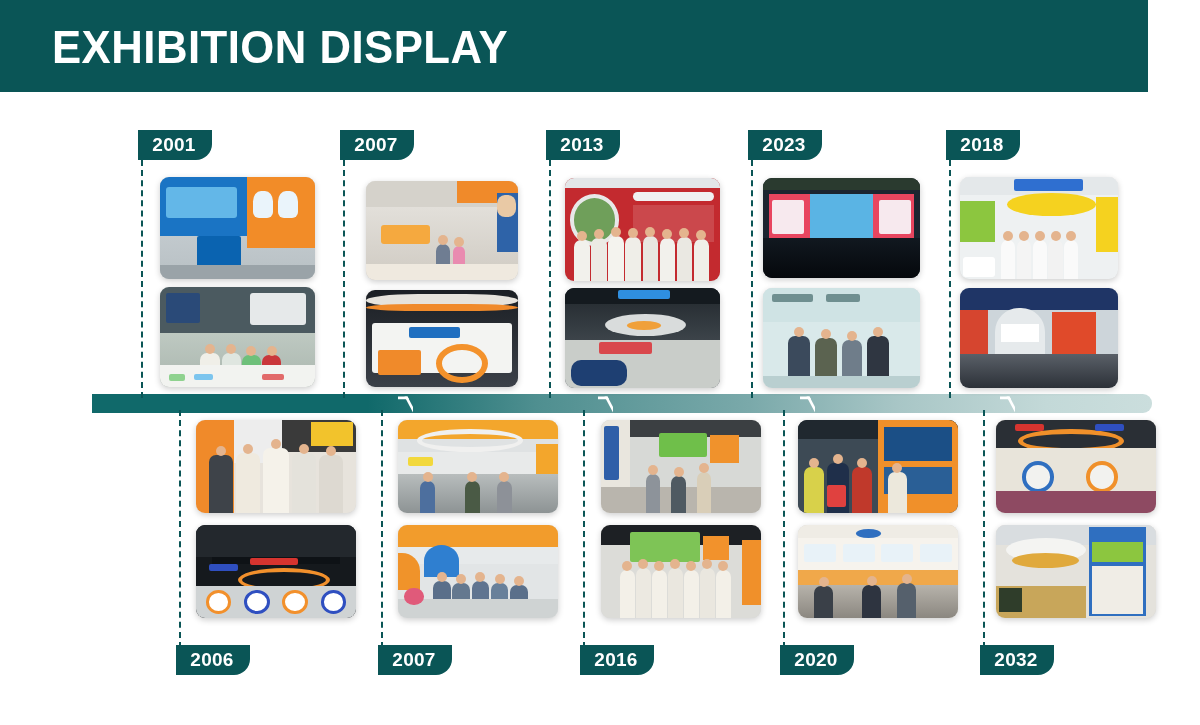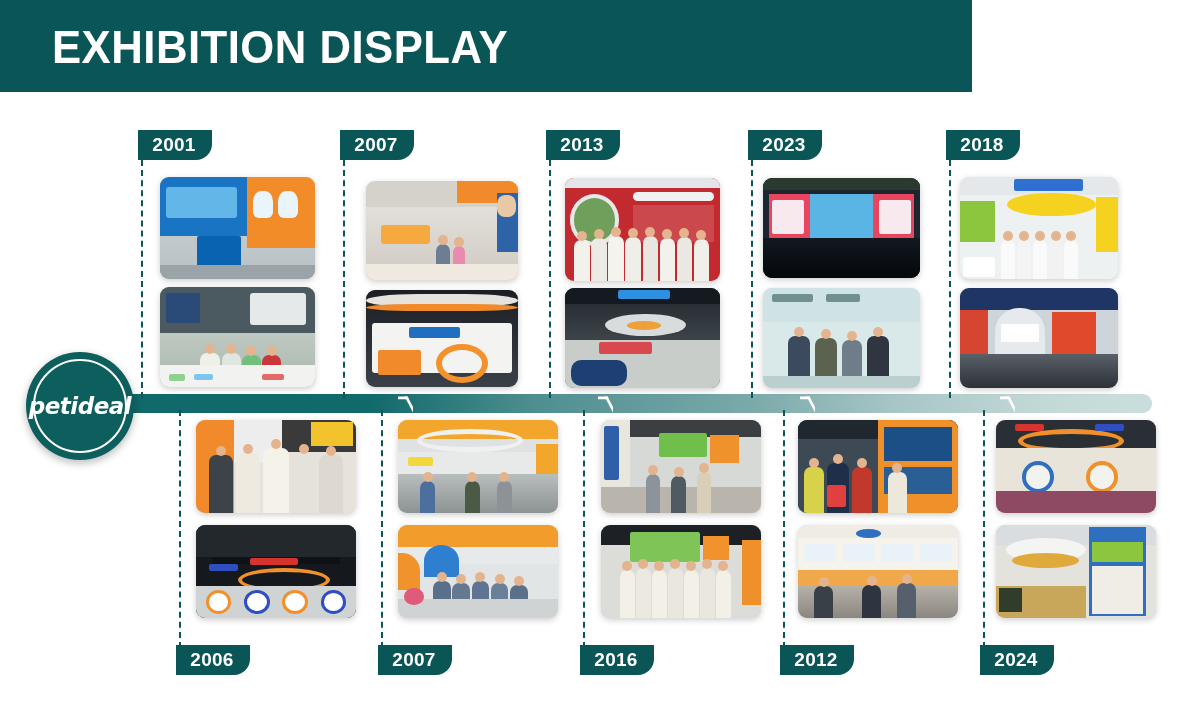--- a/index.html
+++ b/index.html
@@ -6,21 +6,21 @@
   html, body {
     width: 1200px; height: 725px;
     font-family: "Liberation Sans", sans-serif;
     background: #ffffff;
     overflow: hidden;
   }
   .page { position: relative; width: 1200px; height: 725px; background: #fff; }
 
   
   .header {
-    position: absolute; left: 0; top: 0; width: 972px; height: 92px;
+    position: absolute; left: 0; top: 0; width: 1148px; height: 92px;
     background: #0a5556;
   }
   .header-title {
     position: absolute; left: 52px; top: 50%; transform: translateY(-50%);
     color: #ffffff;
     font-size: 47px;
     font-weight: 700;
     letter-spacing: 0.5px;
     font-family: "Liberation Sans Narrow", "Liberation Sans", sans-serif;
     transform: translateY(-50%) scaleX(0.93);
@@ -111,24 +111,20 @@
 </style>
 </head>
 <body>
 
 <div class="page">
 
   <div class="header">
     <div class="header-title">EXHIBITION DISPLAY</div>
   </div>
 
-  <div class="logo">
-    <div class="logo-ring"></div>
-    <div class="logo-text">petideal</div>
-  </div>
 
   <div class="timeline-bar"></div>
   <div class="chev" style="left:398px"></div>
   <div class="chev" style="left:598px"></div>
   <div class="chev" style="left:800px"></div>
   <div class="chev" style="left:1000px"></div>
 
   <div class="dash" style="left:141px;top:160px;height:238px"></div>
   <div class="year-tag" style="left:138px;top:130px">2001</div>
   <div class="photo" style="left:160px;top:177px;width:155px;height:102px">
@@ -336,21 +332,21 @@
     <div class="person" style="left:12%;width:9%;height:52%;background:#f3f0e8"></div>
     <div class="person" style="left:22%;width:9%;height:54%;background:#ecE9e1"></div>
     <div class="person" style="left:32%;width:9%;height:52%;background:#f3f0e8"></div>
     <div class="person" style="left:42%;width:9%;height:54%;background:#eae7df"></div>
     <div class="person" style="left:52%;width:9%;height:52%;background:#f3f0e8"></div>
     <div class="person" style="left:62%;width:9%;height:54%;background:#eae7df"></div>
     <div class="person" style="left:72%;width:9%;height:52%;background:#f3f0e8"></div>
   </div>
 
   <div class="dash" style="left:783px;top:410px;height:238px"></div>
-  <div class="year-tag" style="left:780px;top:645px">2012</div>
+  <div class="year-tag" style="left:780px;top:645px">2020</div>
   <div class="photo" style="left:798px;top:420px;width:160px;height:93px">
     <div class="ph" style="background:#2f3a44"></div>
     <div class="band" style="left:0;top:0;width:100%;height:20%;background:#20282f"></div>
     <div class="band" style="left:50%;top:0;width:50%;height:100%;background:#f0902a"></div>
     <div class="band" style="left:54%;top:8%;width:42%;height:36%;background:#1b4f86"></div>
     <div class="band" style="left:54%;top:50%;width:42%;height:30%;background:#2a5f96"></div>
     <div class="band" style="left:0;top:20%;width:50%;height:80%;background:#3d4a55"></div>
     <div class="person" style="left:4%;width:12%;height:50%;background:#d8d14a"></div>
     <div class="person" style="left:18%;width:14%;height:54%;background:#1f2f4a"></div>
     <div class="person" style="left:34%;width:12%;height:50%;background:#c0392b"></div>
@@ -367,21 +363,21 @@
     <div class="band" style="left:52%;top:20%;width:20%;height:20%;background:#e8f2f8;border-radius:2px"></div>
     <div class="band" style="left:76%;top:20%;width:20%;height:20%;background:#e8f2f8;border-radius:2px"></div>
     <div class="band" style="left:0;top:48%;width:100%;height:16%;background:#f0a84a"></div>
     <div class="crowd" style="height:36%;background:linear-gradient(#b7b3ab,#8b8780)"></div>
     <div class="person" style="left:10%;width:12%;height:34%;background:#3a4048"></div>
     <div class="person" style="left:40%;width:12%;height:36%;background:#2e3440"></div>
     <div class="person" style="left:62%;width:12%;height:38%;background:#55606c"></div>
   </div>
 
   <div class="dash" style="left:983px;top:410px;height:238px"></div>
-  <div class="year-tag" style="left:980px;top:645px">2024</div>
+  <div class="year-tag" style="left:980px;top:645px">2032</div>
   <div class="photo" style="left:996px;top:420px;width:160px;height:93px">
     <div class="ph" style="background:#dad6cd"></div>
     <div class="band" style="left:0;top:0;width:100%;height:30%;background:#2a2f35"></div>
     <div class="circ" style="left:14%;top:10%;width:66%;height:26%;border:5px solid #f0902a;background:transparent"></div>
     <div class="band" style="left:12%;top:4%;width:18%;height:8%;background:#d6342f;border-radius:2px"></div>
     <div class="band" style="left:62%;top:4%;width:18%;height:8%;background:#2f4fc0;border-radius:2px"></div>
     <div class="band" style="left:0;top:30%;width:100%;height:46%;background:#e8e4da"></div>
     <div class="circ" style="left:16%;top:44%;width:20%;height:34%;border:4px solid #2f6fc0;background:#f2f2ef"></div>
     <div class="circ" style="left:56%;top:44%;width:20%;height:34%;border:4px solid #f0902a;background:#f2f2ef"></div>
     <div class="band" style="left:0;bottom:0;width:100%;height:24%;background:#8e4a62"></div>

